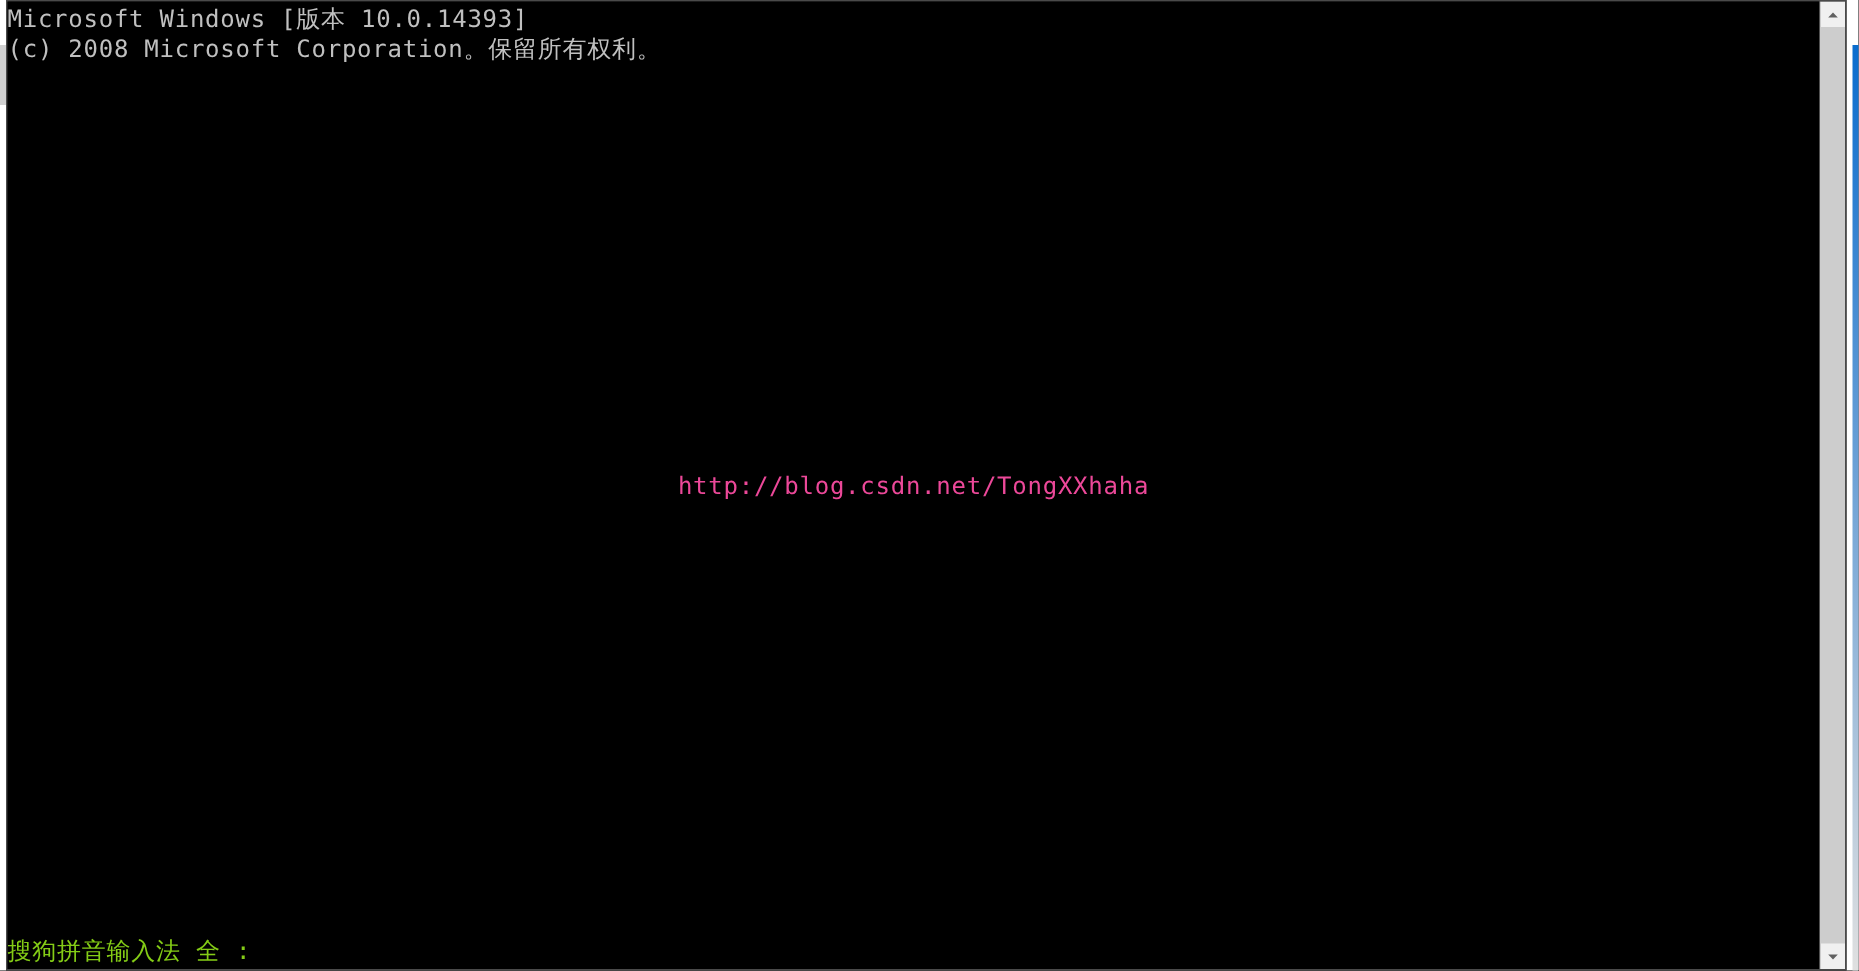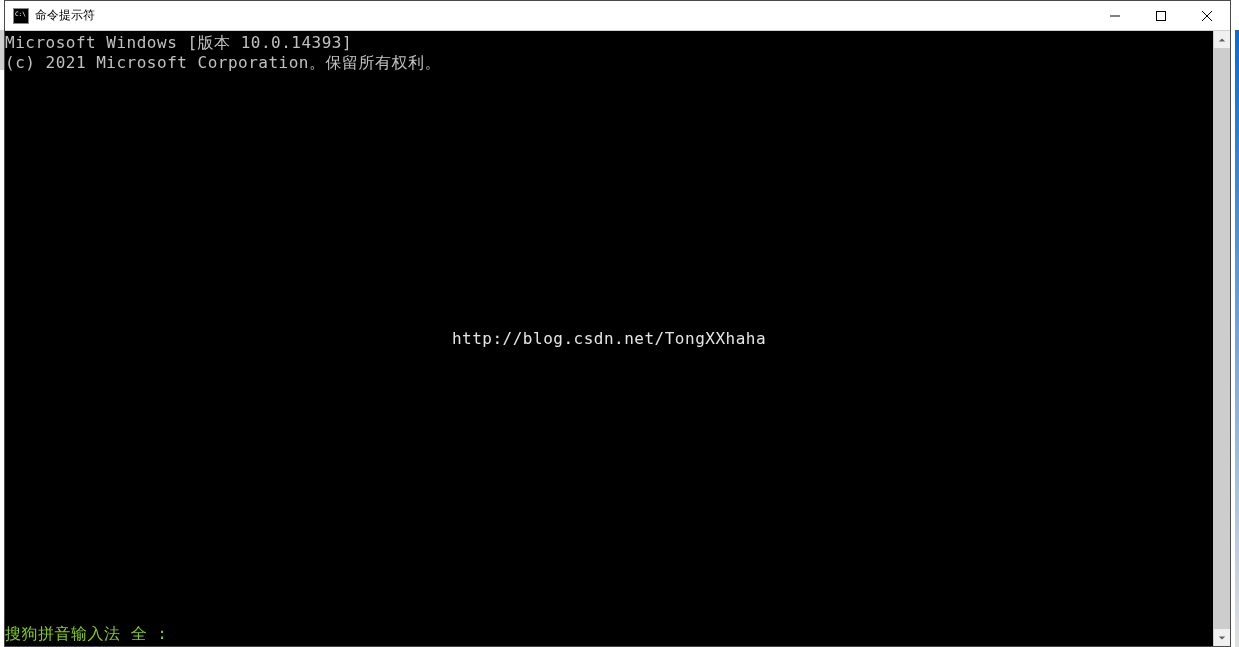--- a/index.html
+++ b/index.html
@@ -102,21 +102,21 @@
       height: 3px;
       background: #c0c0c0;
       vertical-align: bottom;
       margin-bottom: 1px;
     }
     .watermark {
       position: absolute;
       top: 50%;
       left: 50%;
       transform: translate(-50%, -50%);
-      color: #e5e5e5;
+      color: #ec4899;
       font-family: "NSimSun", Consolas, monospace;
       font-size: 16px;
       pointer-events: none;
       letter-spacing: 0.5px;
     }
     .ime-status {
       position: absolute;
       bottom: 2px;
       left: 0;
       color: #84cc16;
@@ -173,45 +173,23 @@
       background: #d0d0d0;
     }
   </style>
 </head>
 <body>
 
 <div class="edge-bg"></div>
 <div class="edge-left"></div>
 
 <div class="window">
-  <div class="titlebar">
-    <div class="titlebar-icon"></div>
-    <div class="titlebar-title">命令提示符</div>
-    <div class="window-controls">
-      <div class="window-control">
-        <svg viewBox="0 0 10 10">
-            <line x1="0" y1="5" x2="10" y2="5" stroke="#000" stroke-width="1"></line>
-          </svg>
-      </div>
-      <div class="window-control">
-        <svg viewBox="0 0 10 10">
-            <rect x="0.5" y="0.5" width="9" height="9" fill="none" stroke="#000" stroke-width="1"></rect>
-          </svg>
-      </div>
-      <div class="window-control close">
-        <svg viewBox="0 0 10 10">
-            <line x1="0" y1="0" x2="10" y2="10" stroke="#000" stroke-width="1"></line>
-            <line x1="10" y1="0" x2="0" y2="10" stroke="#000" stroke-width="1"></line>
-          </svg>
-      </div>
-    </div>
-  </div>
 
   <div class="terminal-body">
-    <div class="terminal-content"><span class="terminal-line">Microsoft Windows [版本 10.0.14393]</span><span class="terminal-line">(c) 2021 Microsoft Corporation。保留所有权利。</span><span class="terminal-line"> </span>
+    <div class="terminal-content"><span class="terminal-line">Microsoft Windows [版本 10.0.14393]</span><span class="terminal-line">(c) 2008 Microsoft Corporation。保留所有权利。</span><span class="terminal-line"> </span>
       <div class="watermark">http://blog.csdn.net/TongXXhaha</div>
       <div class="ime-status">搜狗拼音输入法 全 :</div>
     </div>
 
     <div class="scrollbar">
       <div class="scroll-btn">
         <svg viewBox="0 0 10 10">
             <path d="M1 7 L5 3 L9 7"></path>
           </svg>
       </div>

